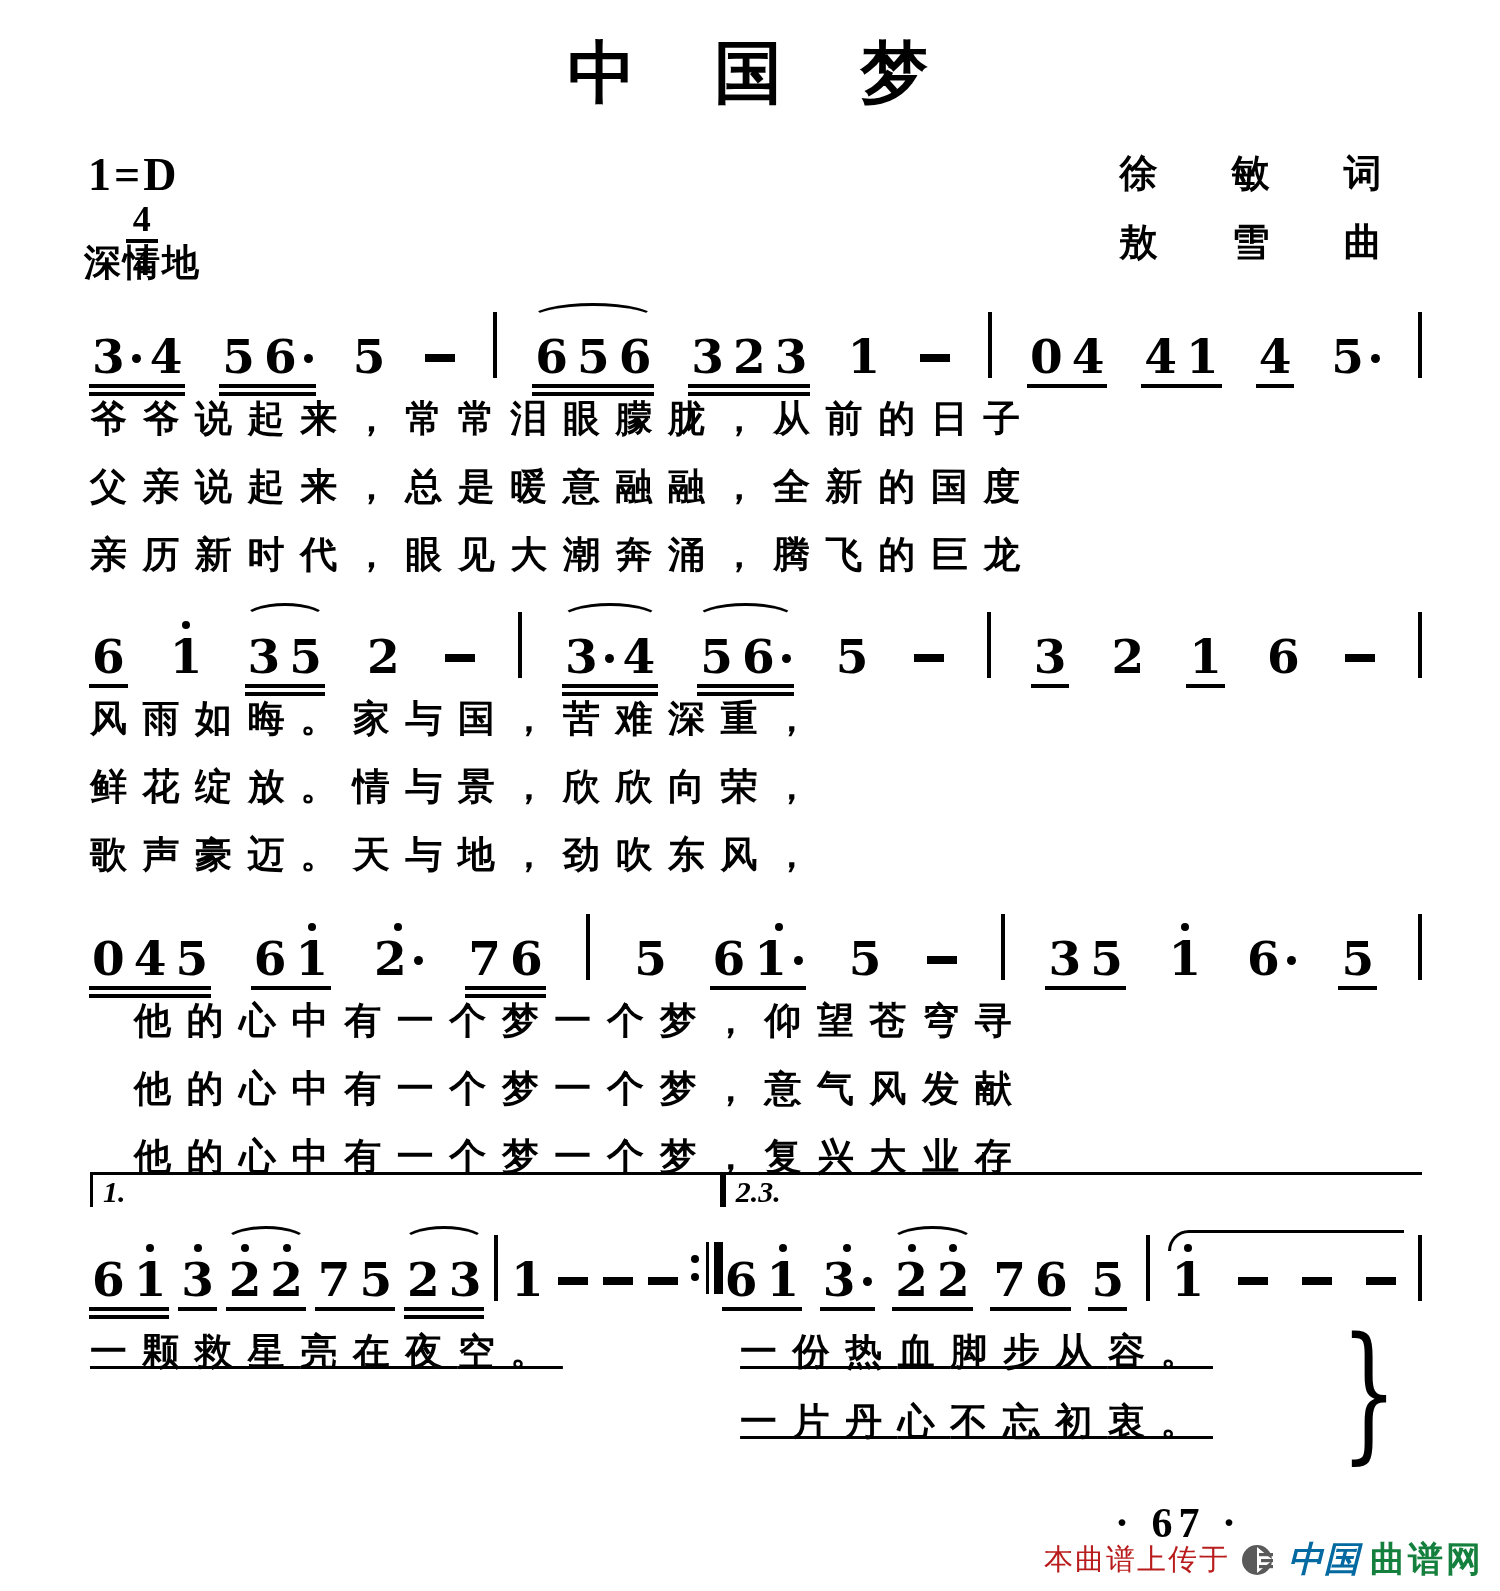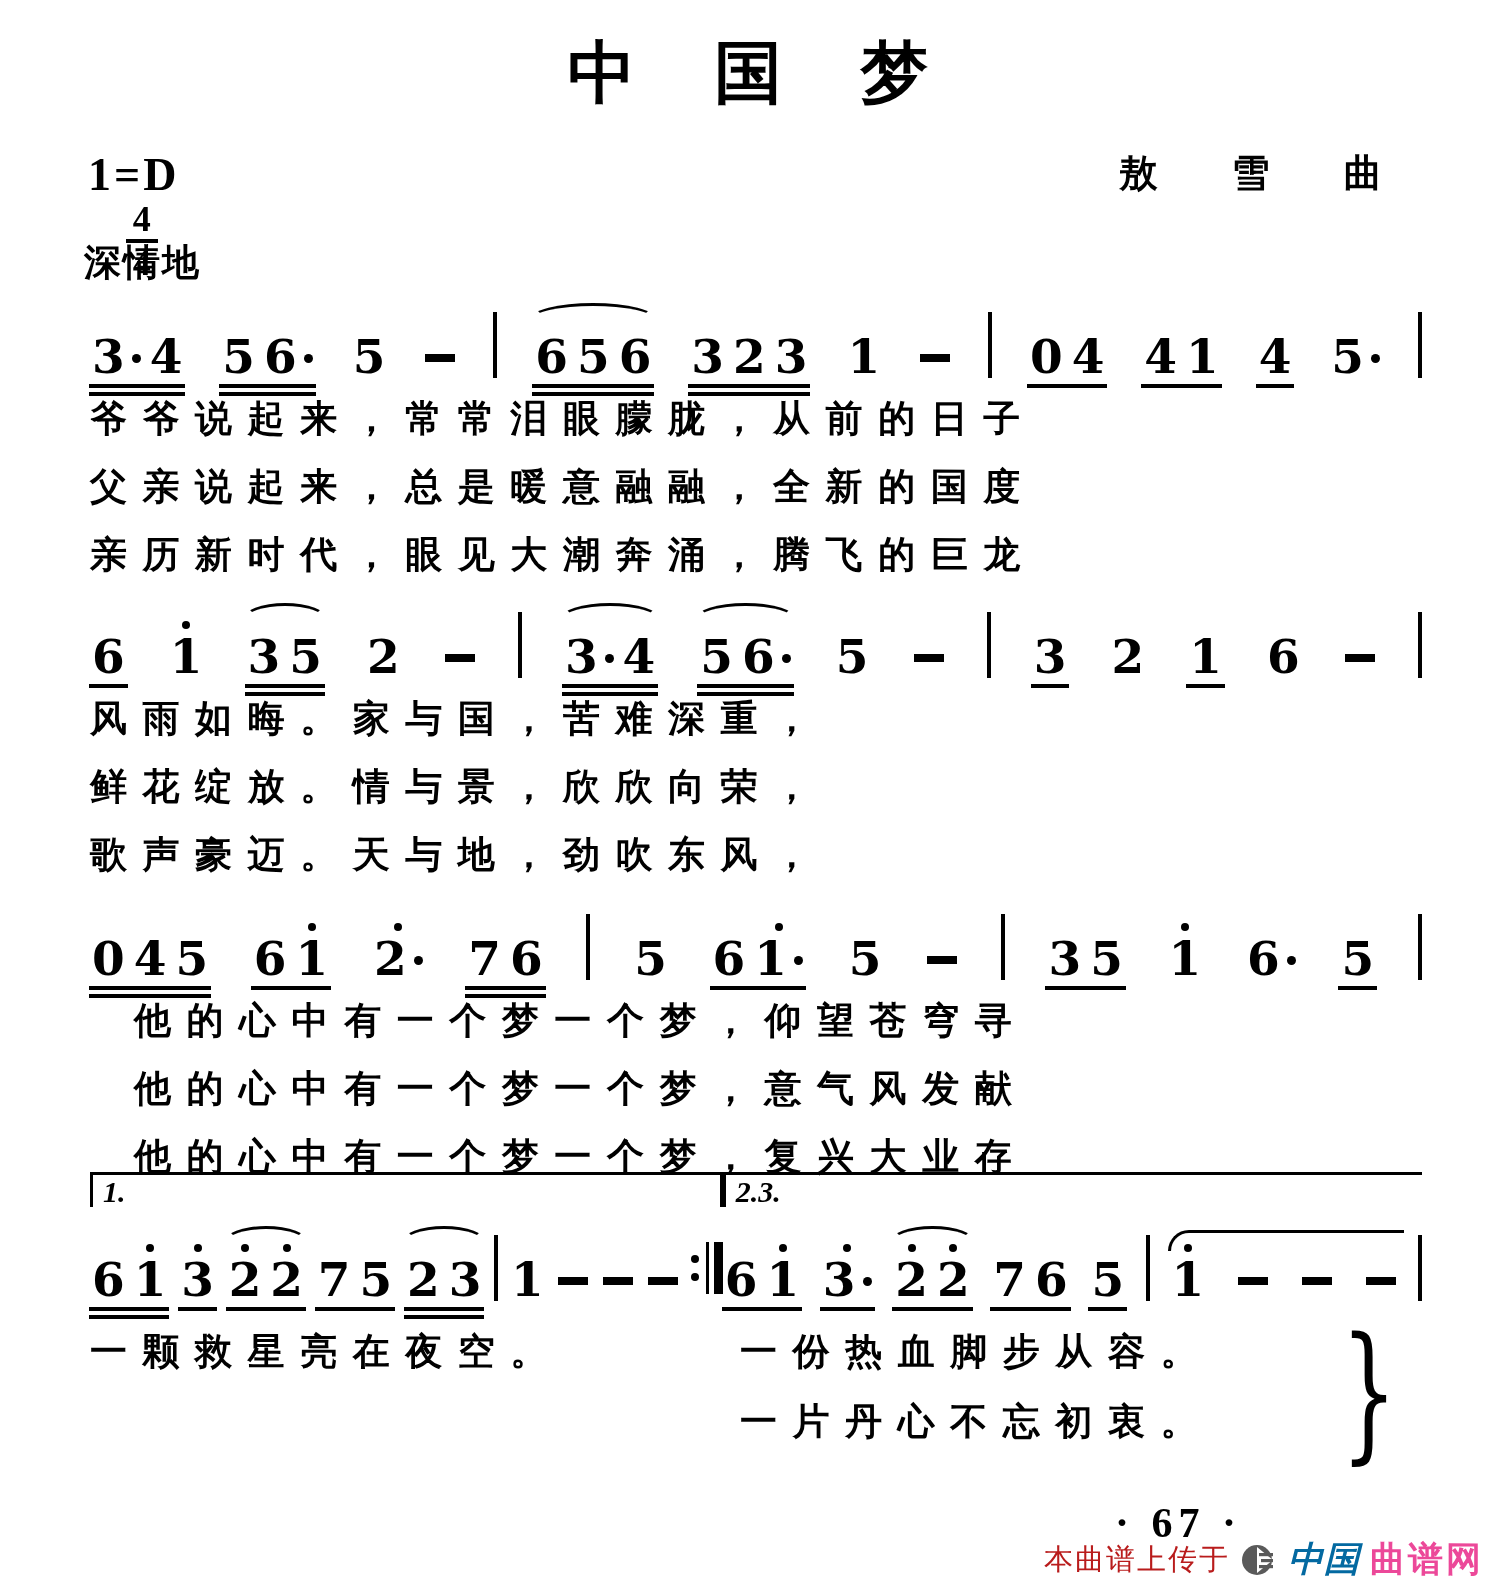--- a/index.html
+++ b/index.html
@@ -65,53 +65,54 @@
   .sys3 .lrow{padding-left:44px;padding-right:8px;}
 
   
   .endings{display:flex;align-items:flex-start;}
   .e1{flex:0 0 47.5%;}
   .e2{flex:1;margin-left:0;}
   .vbracket{height:32px;border-top:3.5px solid #000;border-left:3.5px solid #000;
             font-style:italic;font-size:30px;font-weight:bold;padding-left:10px;line-height:1.15;}
   .e1 .vbracket{border-right:3.5px solid #000;}
   .e1 .mline,.e2 .mline{margin-top:22px;height:72px;}
-  .lyr4{display:flex;margin-top:26px;}
+  .lyr4{display:flex;margin-top:26px;text-decoration:underline;}
   .lyr4-left{flex:0 0 44%;}
   .lyr4-right{flex:1;margin-left:64px;position:relative;padding-right:78px;}
   .lyr4 .lrow{height:70px;}
   .brace{position:absolute;right:6px;top:-10px;font-size:148px;line-height:150px;
          transform:scaleX(0.6);font-weight:400;font-family:"DejaVu Serif",serif;}
 
   
   .pageno{position:absolute;right:258px;bottom:44px;font-size:42px;font-weight:bold;letter-spacing:6px;}
   .watermark{position:absolute;right:16px;bottom:8px;display:flex;align-items:center;gap:10px;}
   .wm-text{font-size:29px;color:#b91c1c;letter-spacing:2px;font-family:"Liberation Sans",sans-serif;}
   .wm-cn{font-size:35px;font-weight:bold;color:#0369a1;font-style:italic;letter-spacing:1px;}
-  .wm-site{font-size:35px;font-weight:bold;color:#ec4899;letter-spacing:3px;}
+  .wm-site{font-size:35px;font-weight:bold;color:#15803d;letter-spacing:3px;}
   .wm-logo{width:38px;height:38px;}
 </style>
 </head>
 <body>
 
 <div class="page">
 
   <h1 class="title">中国梦</h1>
 
   <div class="keysig">
     <span class="tonic">1=D</span>
     <span class="meter">
       <span class="num">4</span>
       <span class="den">4</span>
     </span>
   </div>
 
   <div class="expr">深情地</div>
 
   <div class="credits">
+    <div>徐 敏 词</div>
     <div>敖 雪 曲</div>
   </div>
 
   <section class="sys sys1">
     <div class="mline" id="m1">
         <span class="group">
           <span class="note">
             <span class="digit">3</span>
             <i class="ad"></i>
           </span>

